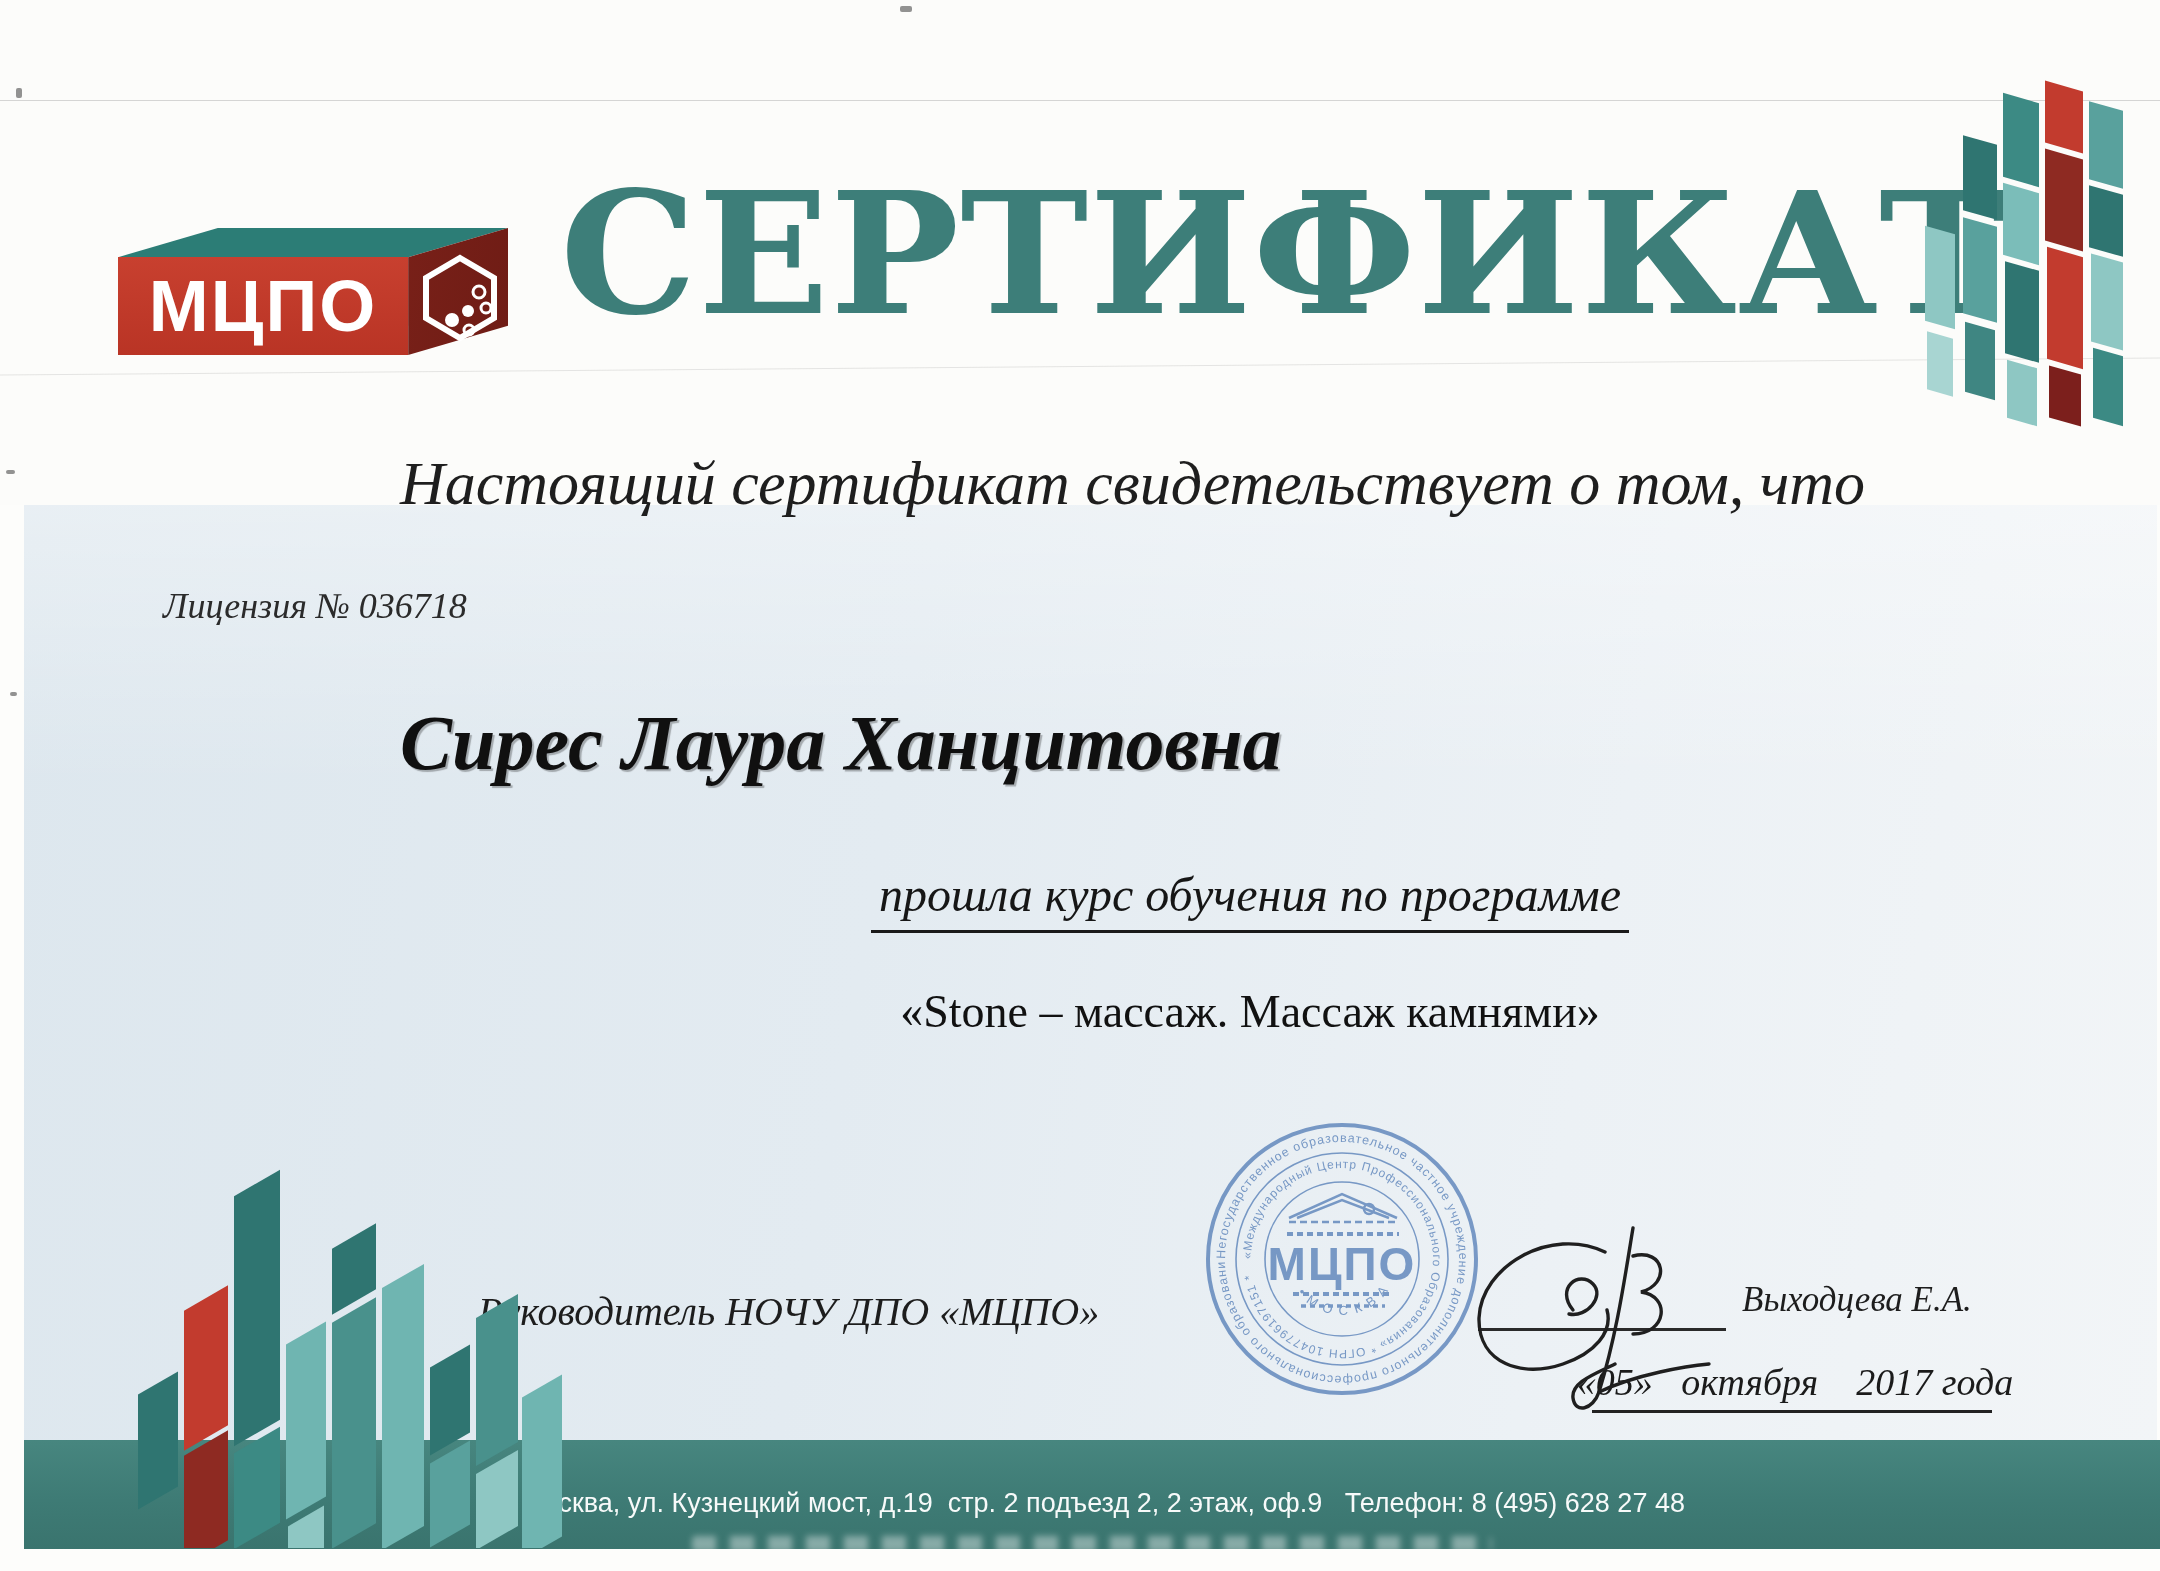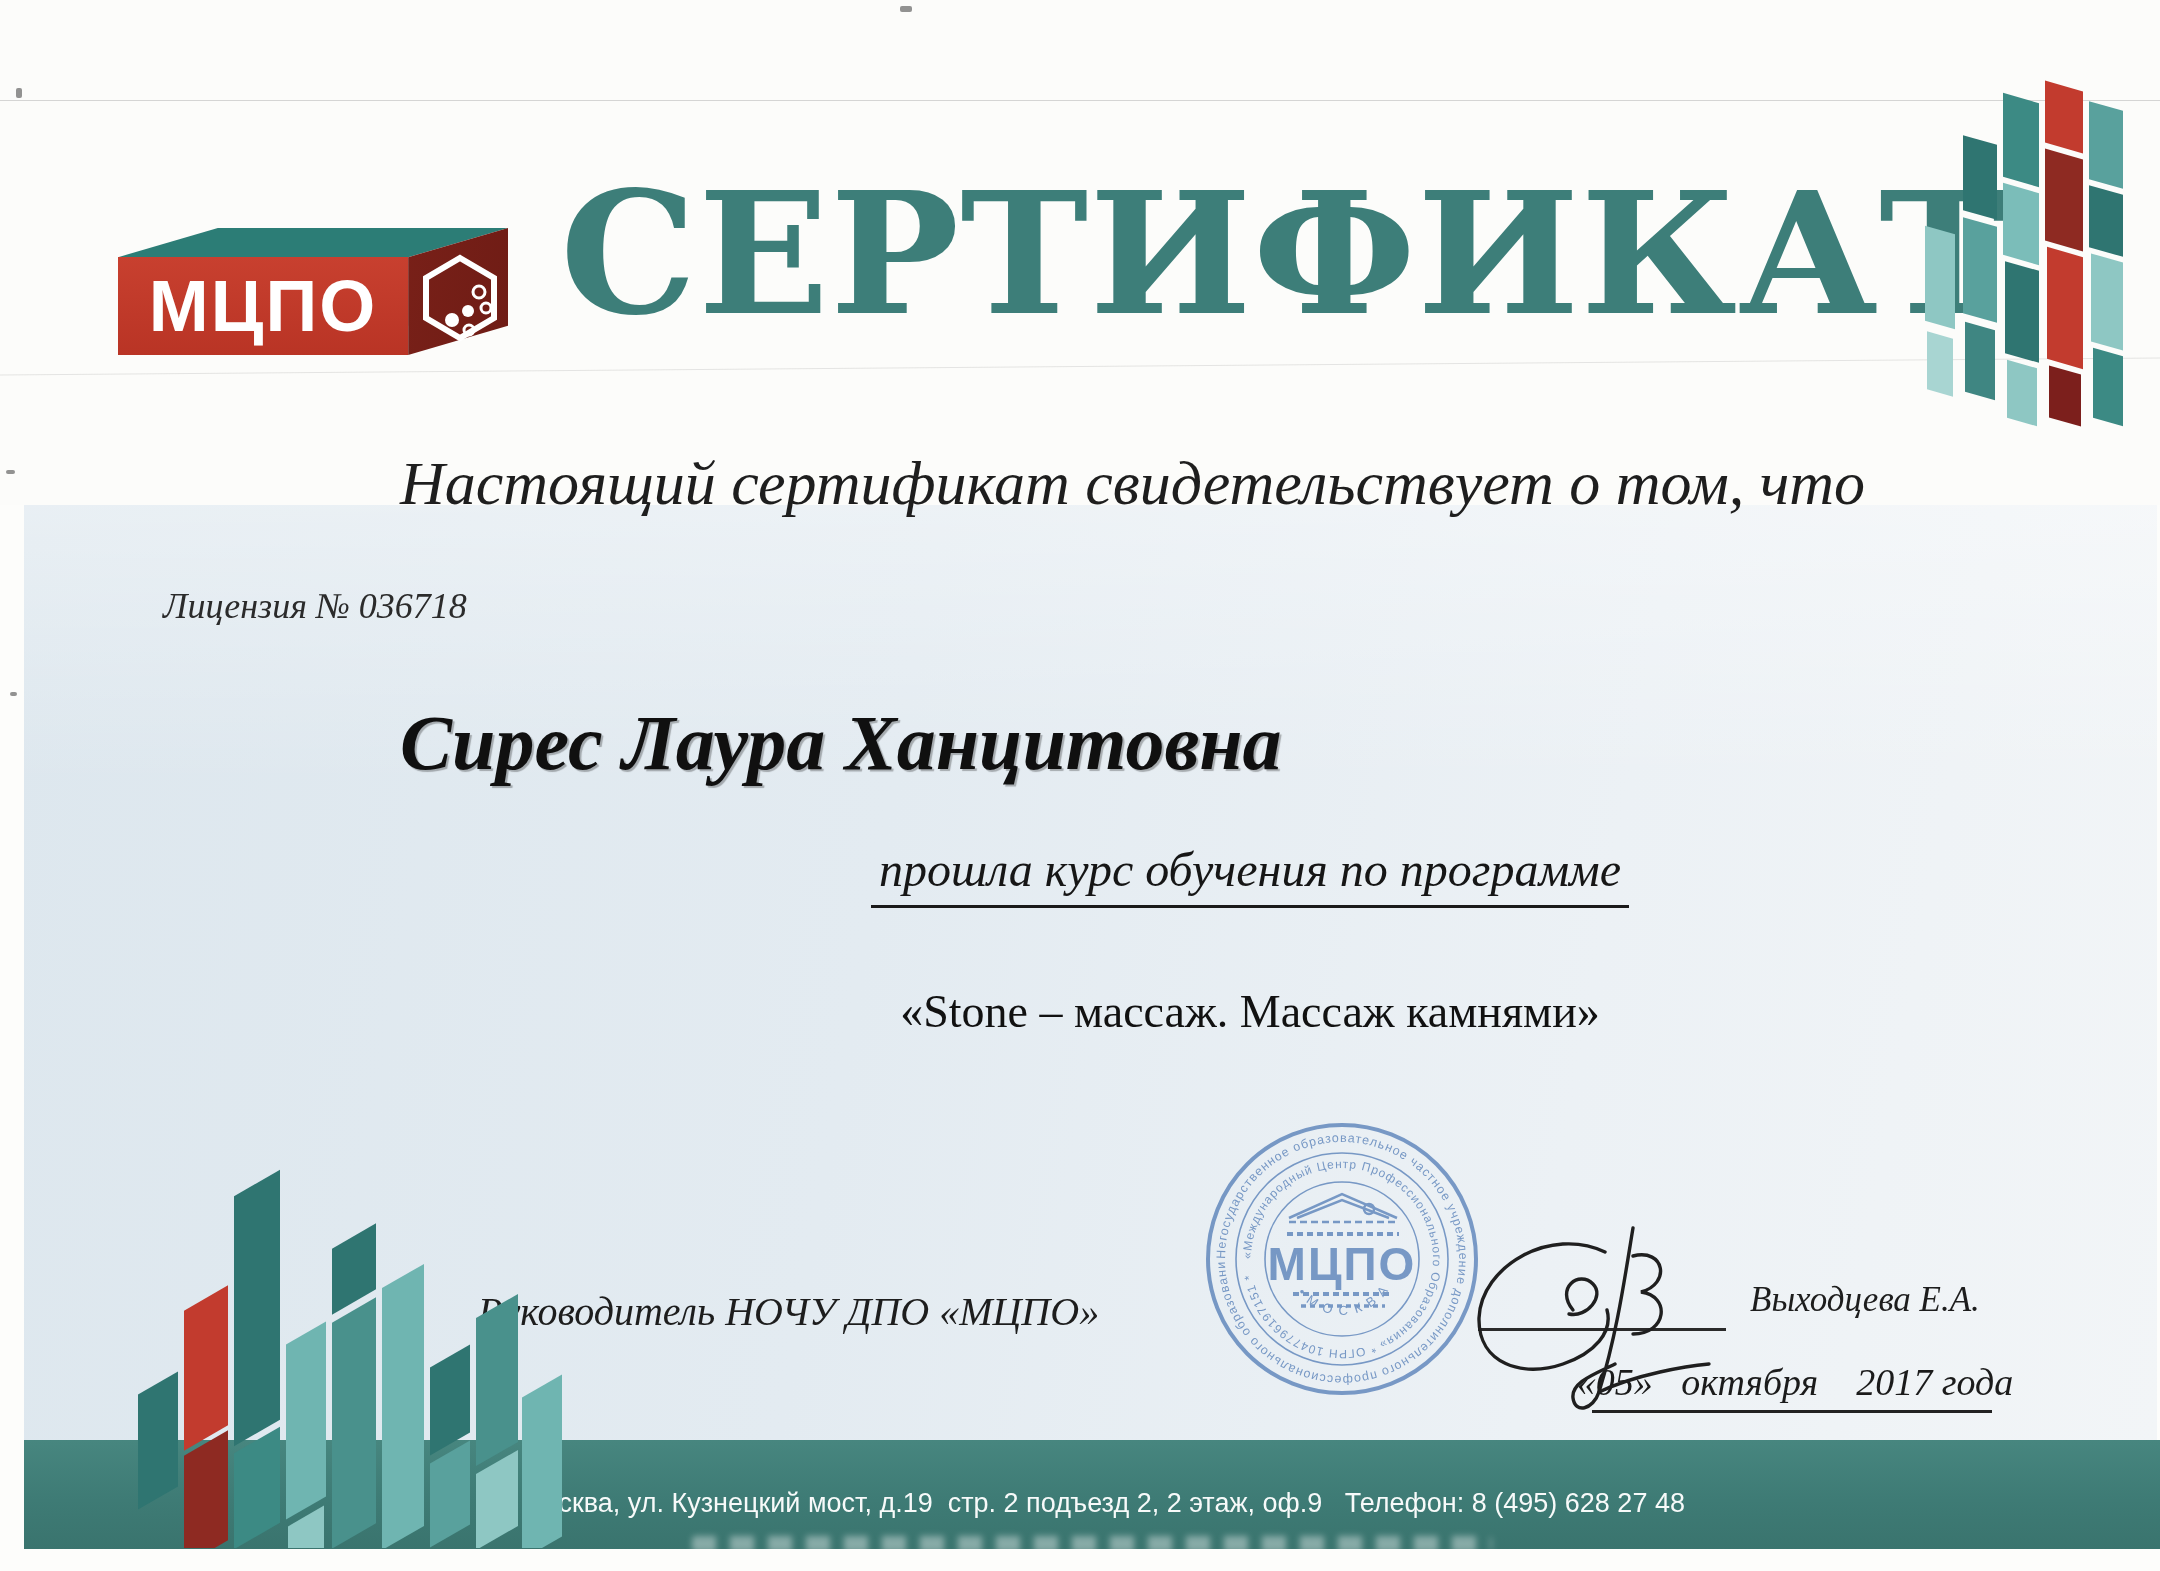--- a/index.html
+++ b/index.html
@@ -31,26 +31,26 @@
   
   .title{left:560px;top:168px;width:1360px;text-align:center;
       font-family:"DejaVu Serif","Liberation Serif",serif;font-weight:bold;
       font-size:172px;line-height:1;color:#3d7e79;letter-spacing:1px;transform:scaleY(.98);}
   .intro{left:400px;top:448px;width:1700px;text-align:left;font-style:italic;
       font-size:62px;color:#1e1e1e;}
   .license{left:163px;top:585px;font-style:italic;font-size:36px;color:#2b2b2b;}
   .recipient{left:400px;top:698px;width:1700px;font-style:italic;font-weight:bold;
       font-size:78px;color:#101010;text-shadow:2px 2px 1px rgba(0,0,0,.28);}
   .course{left:400px;top:842px;width:1700px;text-align:center;font-style:italic;font-size:48px;color:#161616;}
-  .course span{display:inline-block;border-bottom:3px solid #1a1a1a;padding:0 8px 8px;}
+  .course span{display:inline-block;border-bottom:3px solid #1a1a1a;padding:0 8px 8px;margin-top:25px;}
   .program{left:400px;top:985px;width:1700px;text-align:center;font-size:46px;color:#111;}
   
   .signer-role{left:478px;top:1288px;font-style:italic;font-size:40px;color:#1d1d1d;}
   .sig-line{left:1478px;top:1328px;width:248px;height:3px;background:#2a2a2a;}
-  .signer-name{left:1742px;top:1280px;font-style:italic;font-size:35px;color:#1d1d1d;margin-left:8px;}
+  .signer-name{left:1742px;top:1280px;font-style:italic;font-size:35px;color:#1d1d1d;}
   .date-line{left:1560px;top:1360px;width:470px;text-align:center;font-style:italic;font-size:38px;
       color:#1b1b1b;white-space:pre;}
   .date-underline{left:1592px;top:1410px;width:400px;height:3px;background:#222;}
   
   .footer-text{left:0;top:48px;width:2136px;text-align:center;color:rgba(255,255,255,.96);
       font-family:"Liberation Sans",sans-serif;font-size:27px;white-space:pre;}
   .footer-cut{left:668px;top:96px;width:800px;height:16px;border-radius:4px;
       background:repeating-linear-gradient(90deg,rgba(255,255,255,.65) 0 24px,rgba(255,255,255,0) 24px 38px);
       filter:blur(3px);opacity:.6;}
   

